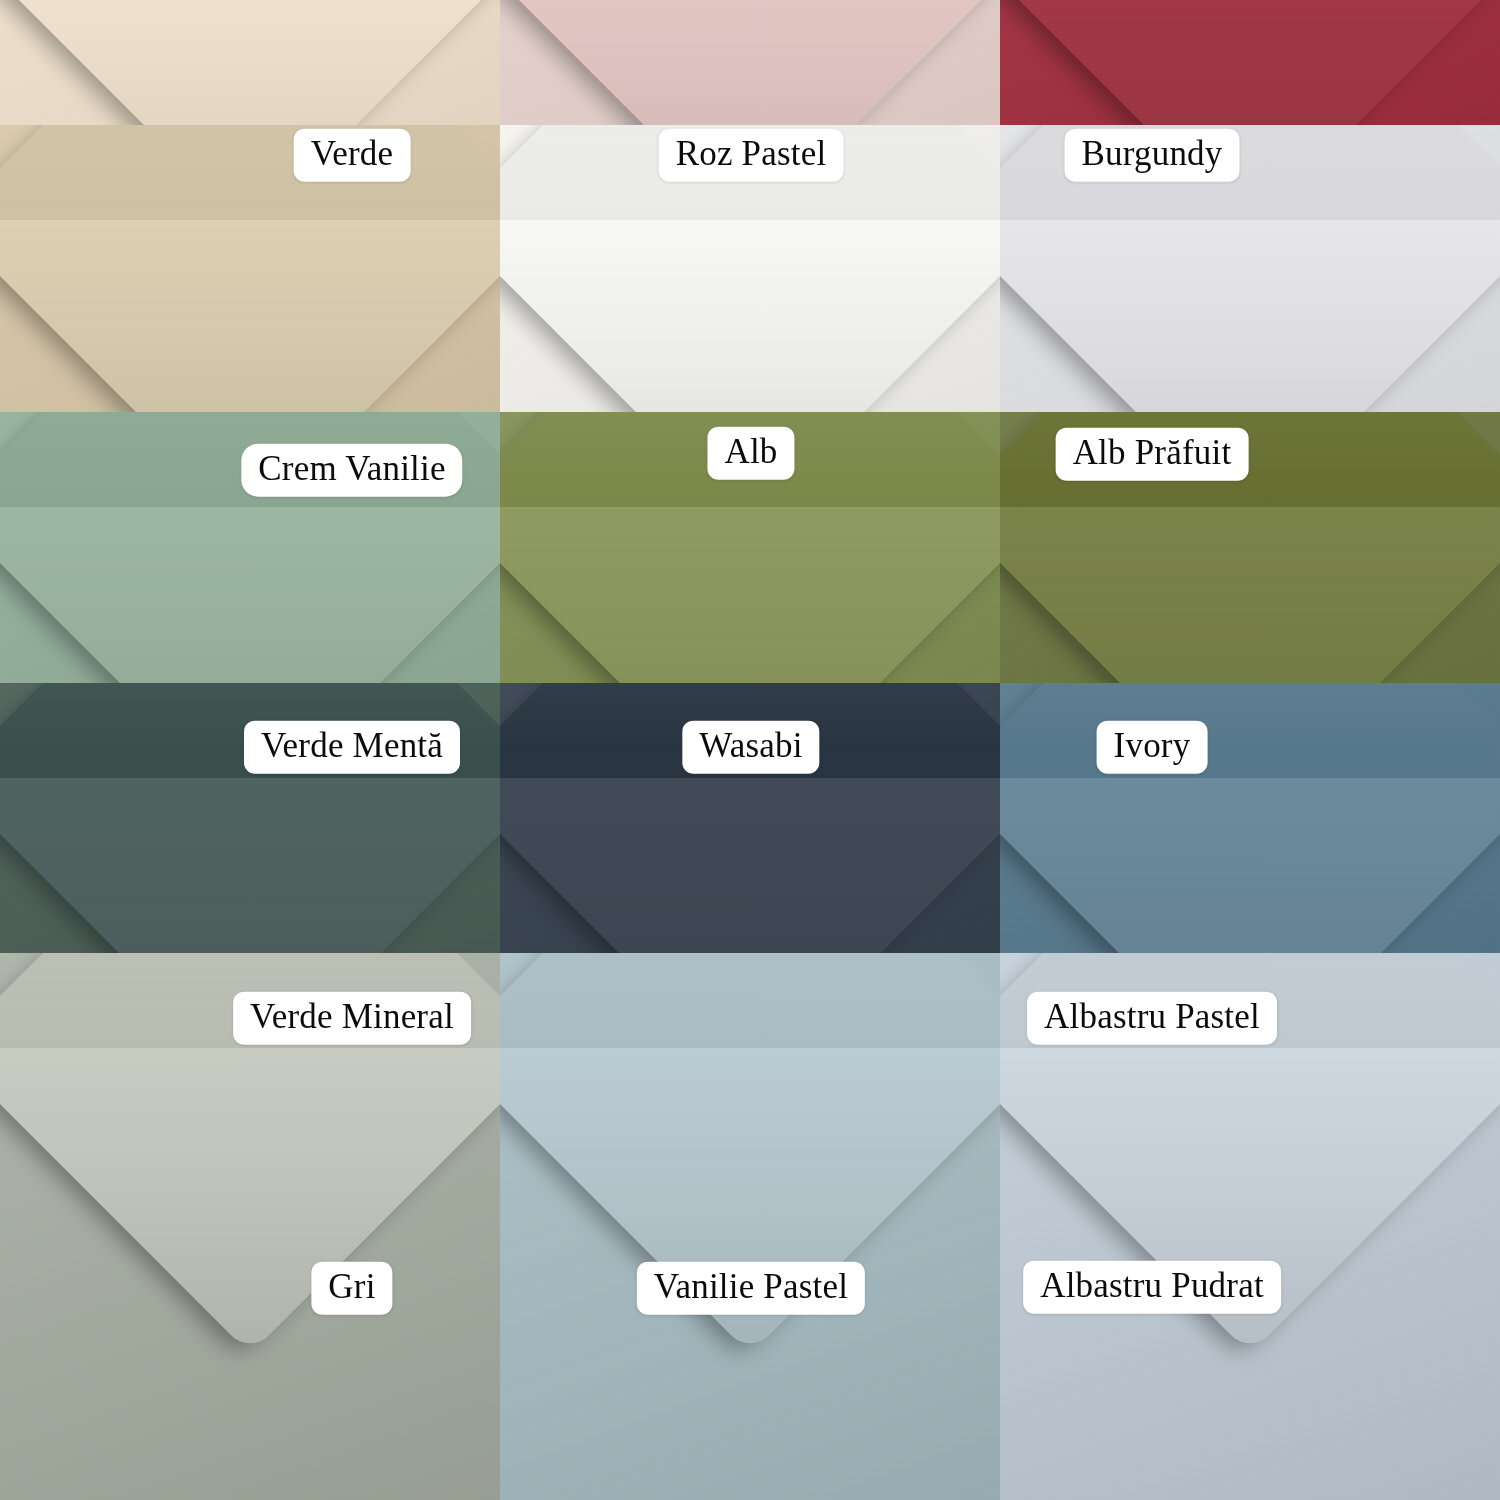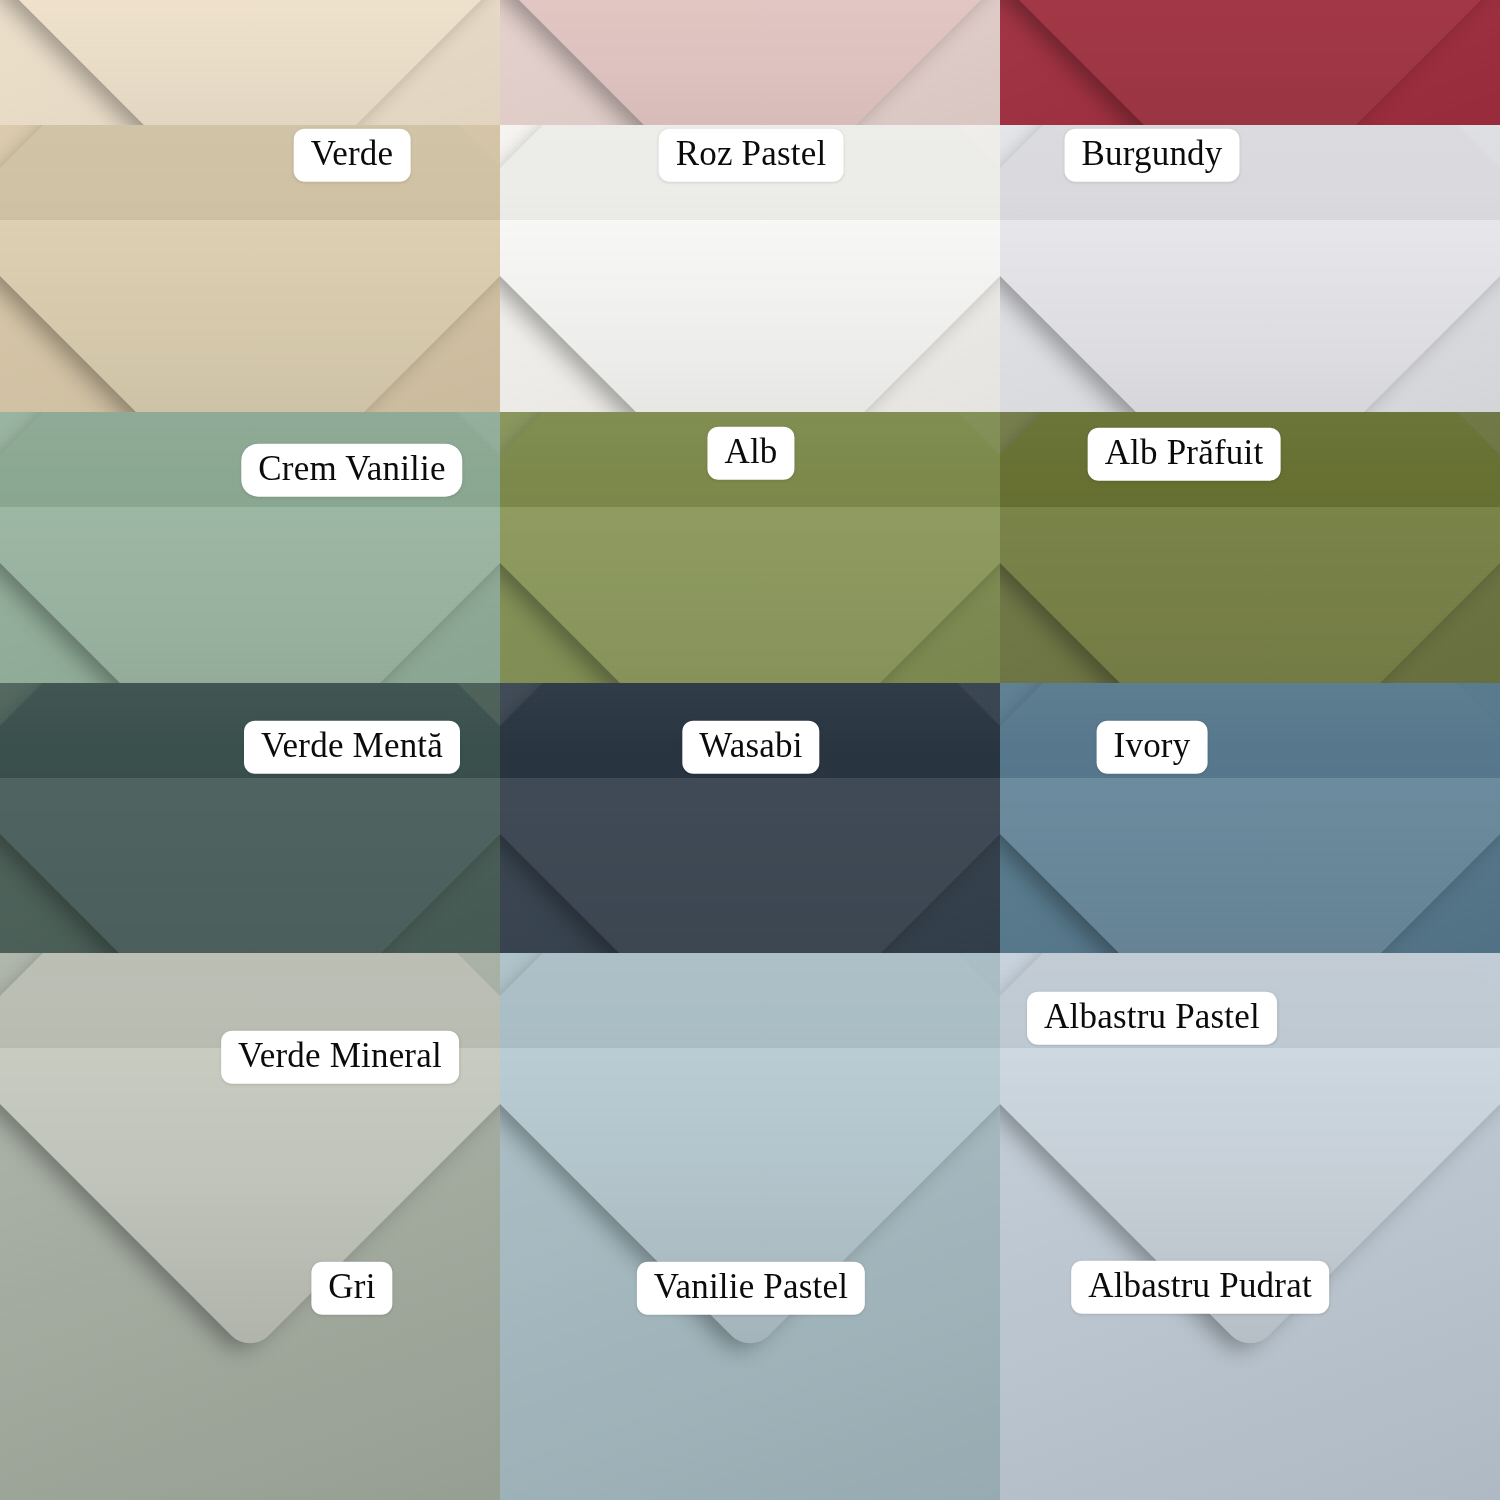--- a/index.html
+++ b/index.html
@@ -153,23 +153,23 @@
     </div>
   </div>
 
   <div id="grain"></div>
 
   <div class="label" style="left: 352px; top: 155px;">Verde</div>
   <div class="label" style="left: 751px; top: 155px;">Roz Pastel</div>
   <div class="label" style="left: 1152px; top: 155px;">Burgundy</div>
   <div class="label" style="left: 352px; top: 470px; border-radius: 17px;">Crem Vanilie</div>
   <div class="label" style="left: 751px; top: 453px;">Alb</div>
-  <div class="label" style="left: 1184px; top: 454px;">Alb Prăfuit</div>
+  <div class="label" style="left: 1152px; top: 454px;">Alb Prăfuit</div>
   <div class="label" style="left: 352px; top: 747px;">Verde Mentă</div>
   <div class="label" style="left: 751px; top: 747px;">Wasabi</div>
   <div class="label" style="left: 1152px; top: 747px;">Ivory</div>
-  <div class="label" style="left: 340px; top: 1018px; margin-top: 39px;">Verde Mineral</div>
+  <div class="label" style="left: 352px; top: 1018px;">Verde Mineral</div>
   <div class="label" style="left: 1152px; top: 1018px;">Albastru Pastel</div>
   <div class="label" style="left: 352px; top: 1288px;">Gri</div>
   <div class="label" style="left: 751px; top: 1288px;">Vanilie Pastel</div>
-  <div class="label" style="left: 1152px; top: 1287px; margin-left: 48px;">Albastru Pudrat</div>
+  <div class="label" style="left: 1152px; top: 1287px;">Albastru Pudrat</div>
 
 </div>
 
 </body></html>

